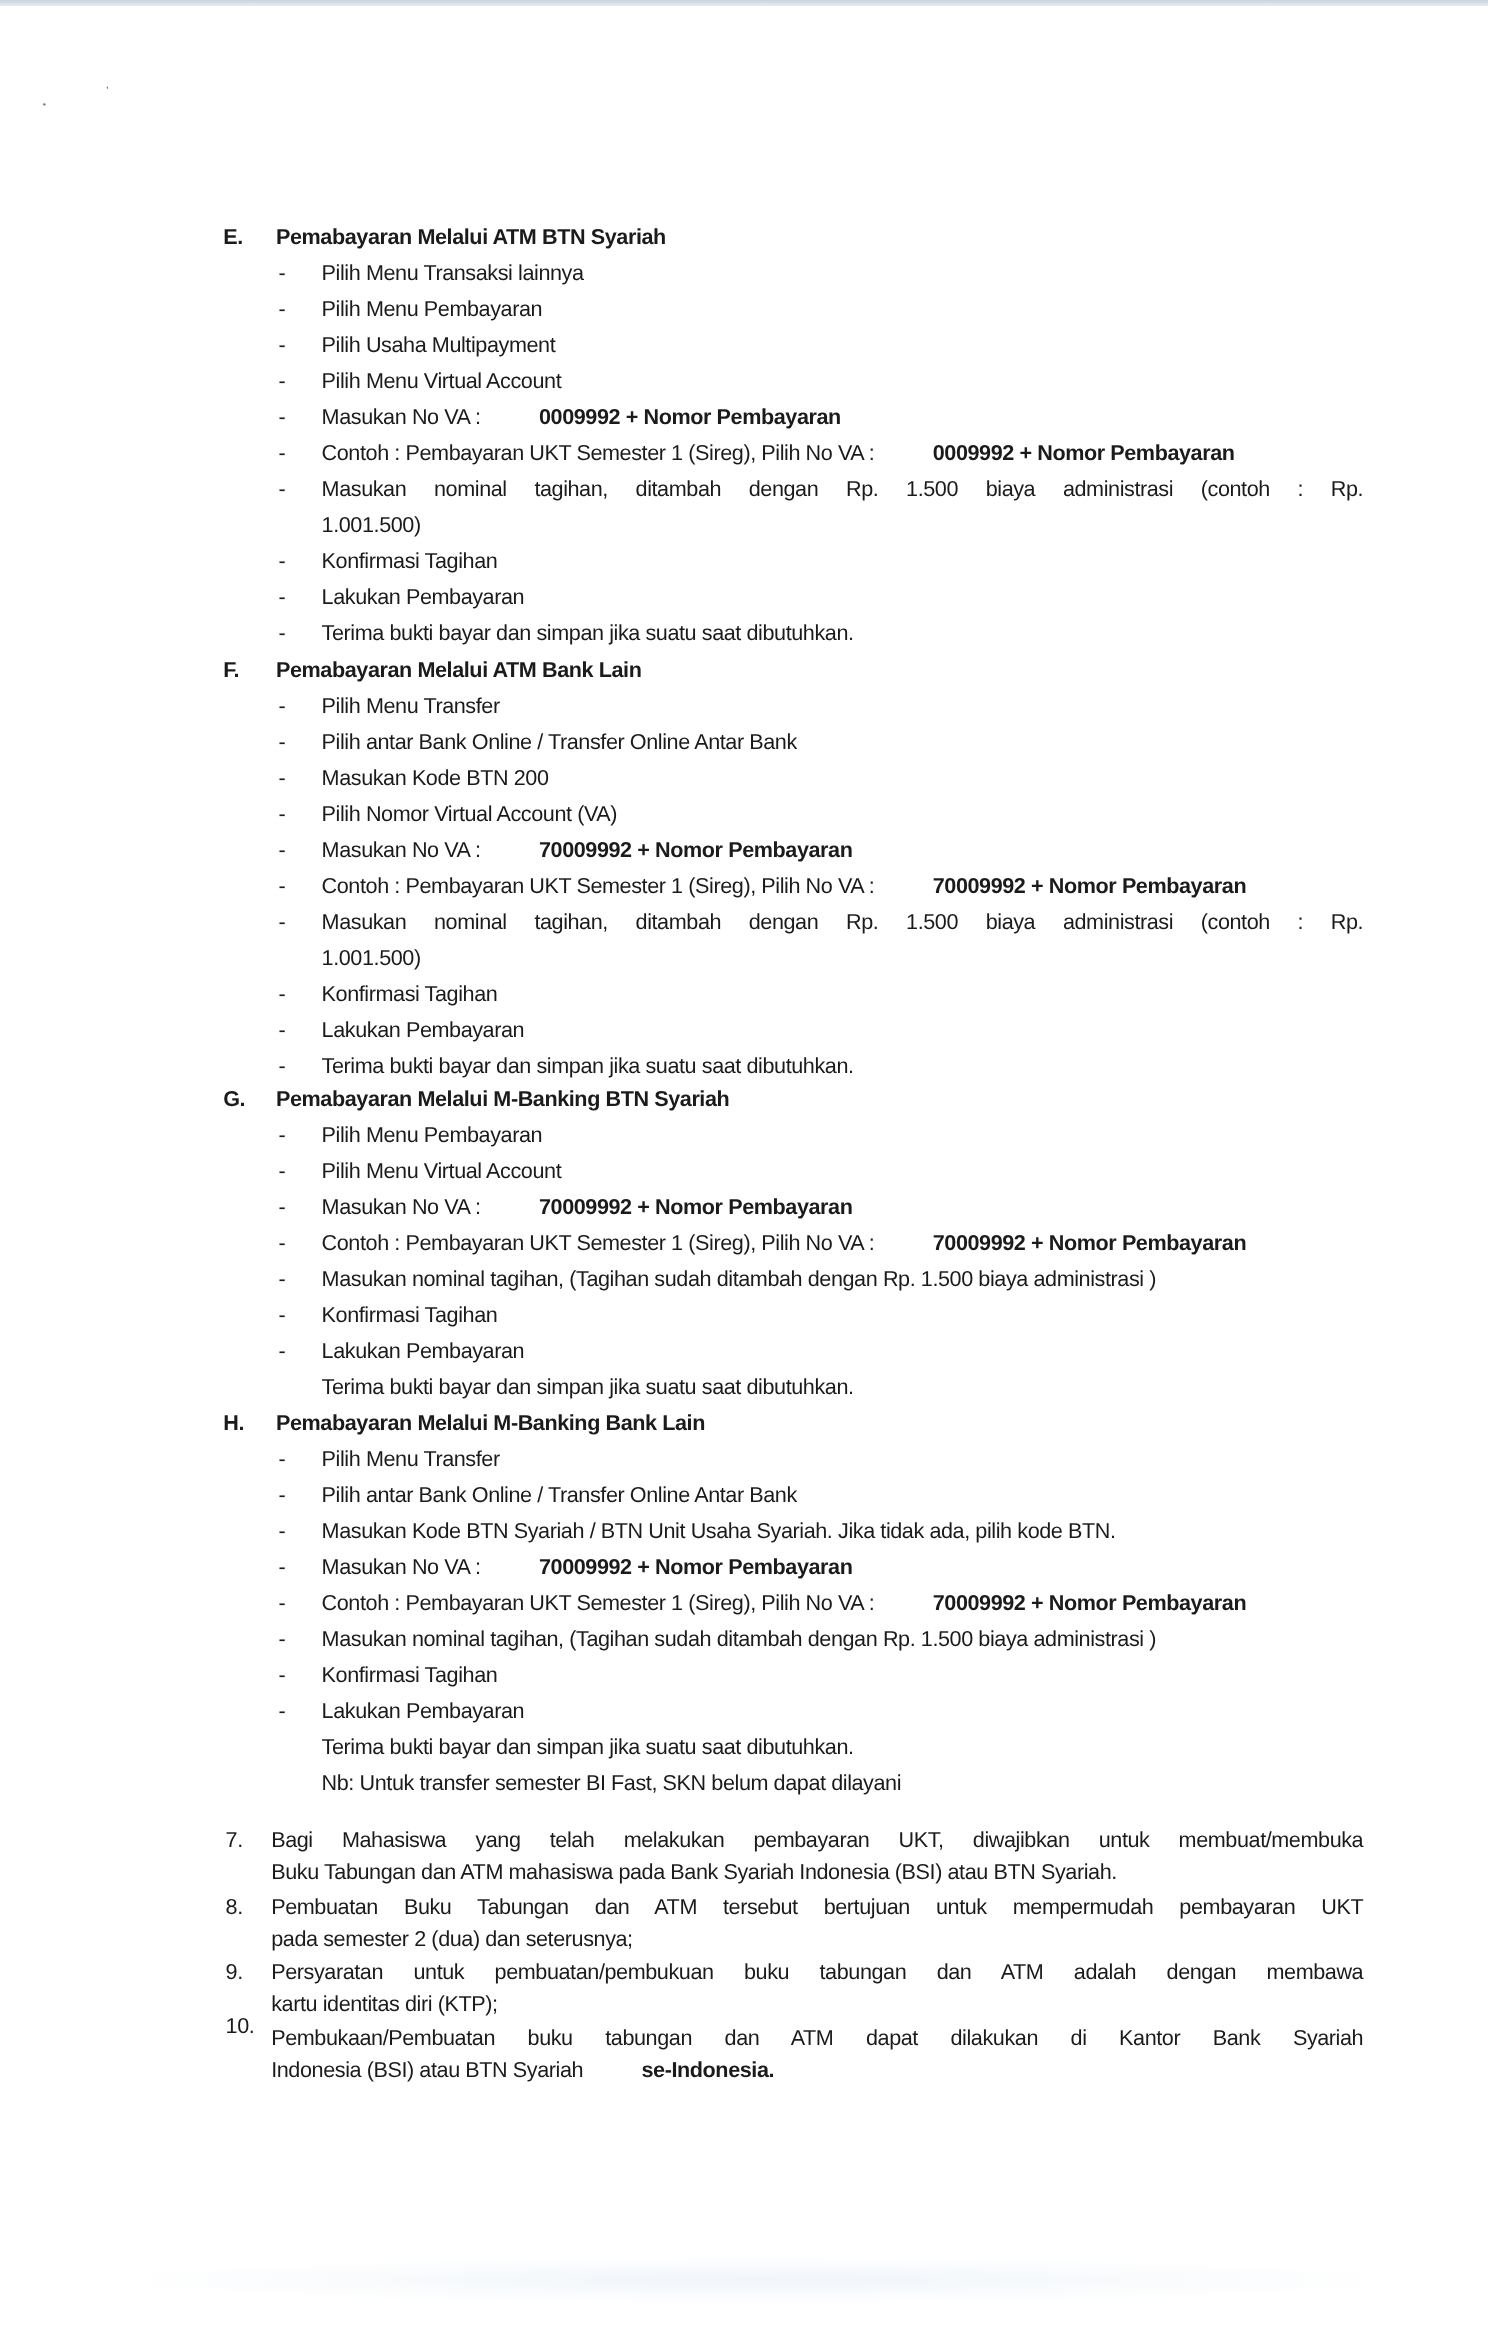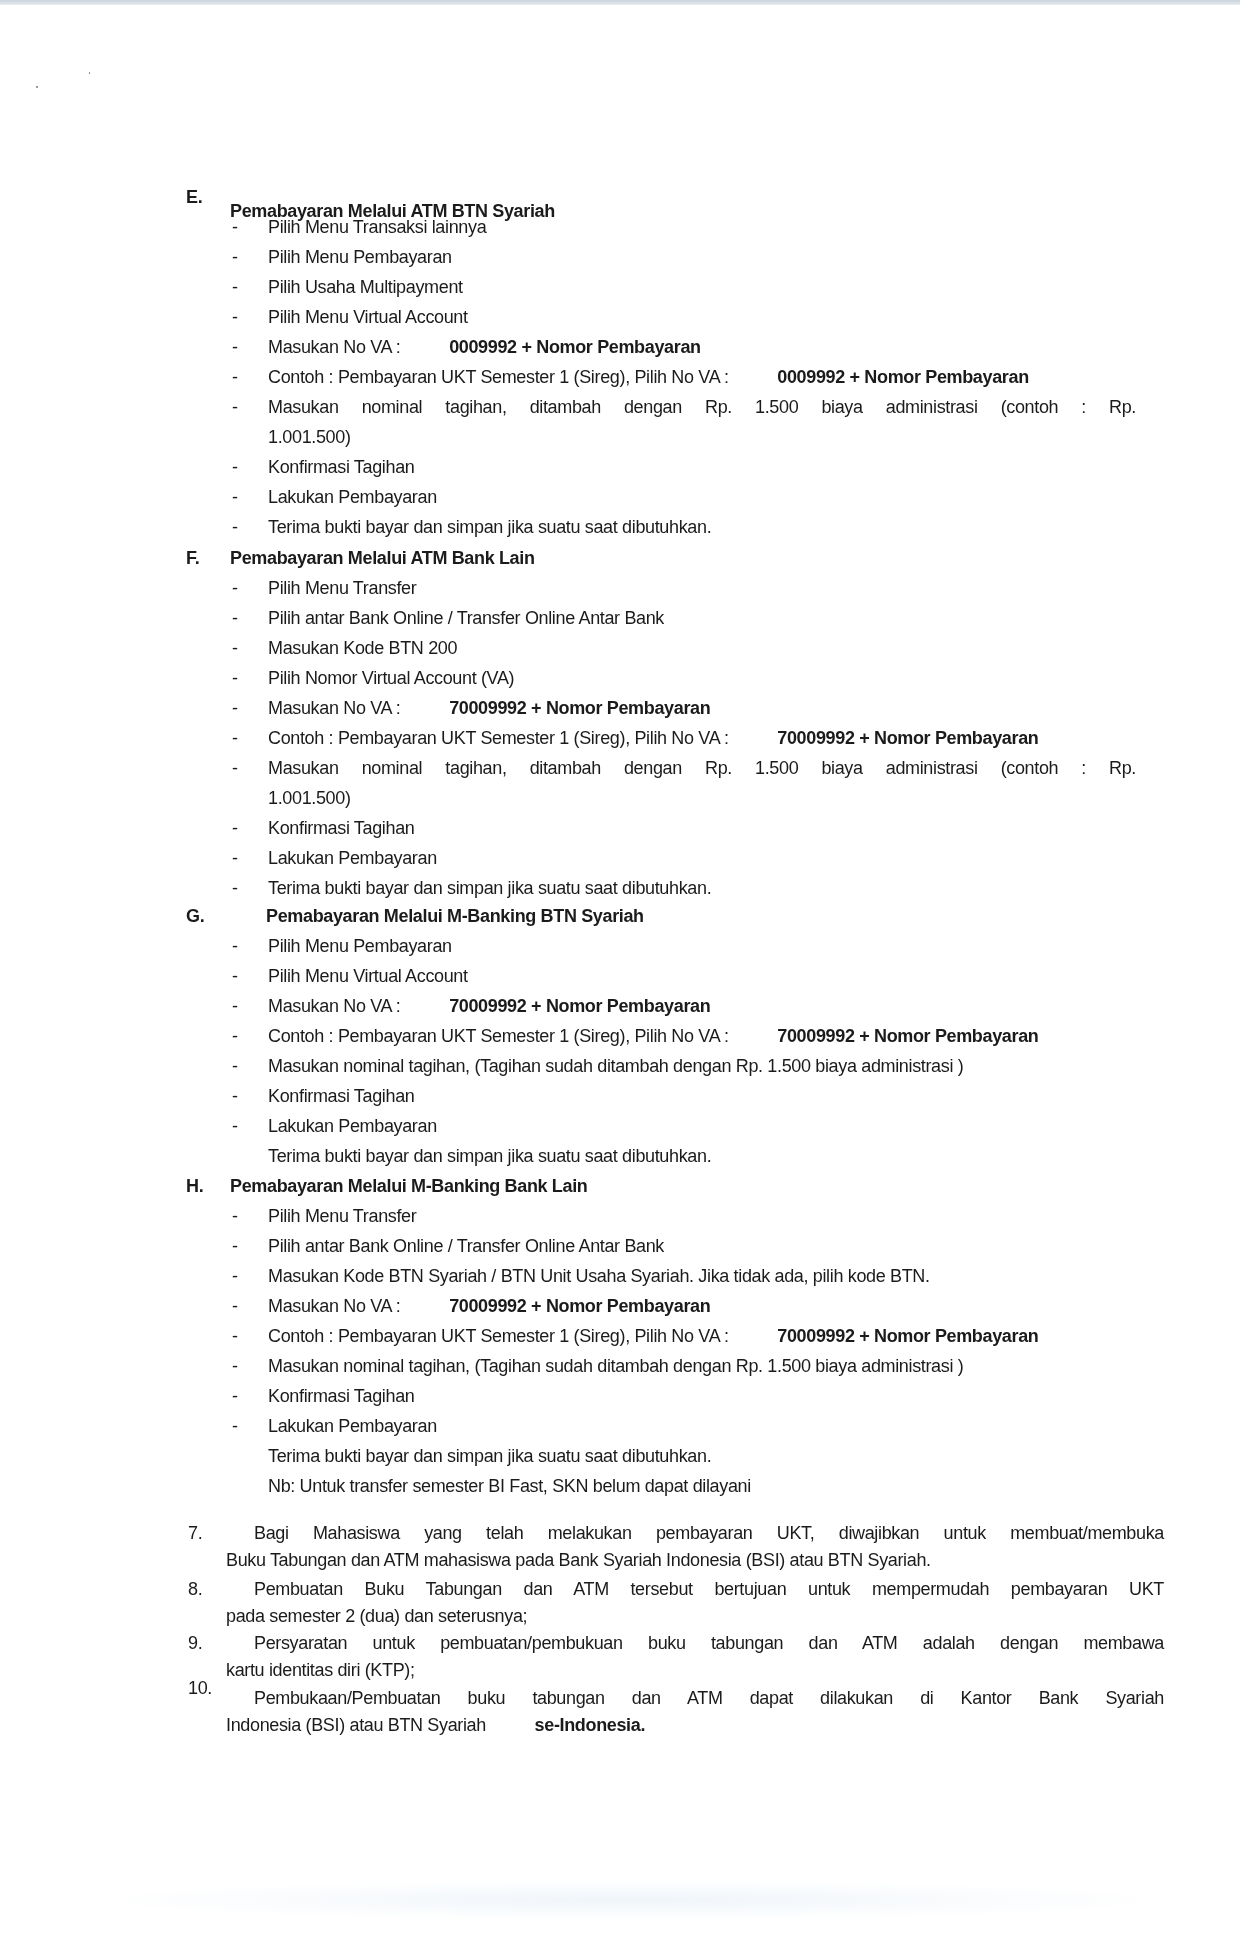--- a/index.html
+++ b/index.html
@@ -18,33 +18,33 @@
     letter-spacing: -0.35px; white-space: nowrap; }
   .hlabel { left: 186px; font-weight: bold; }
   .htext { left: 230px; font-weight: bold; }
   .dash { left: 232px; }
   .itext { left: 268px; text-align: right; }
   .just { width: 868px; text-align: justify; text-align-last: justify; white-space: normal; }
   b { font-weight: bold; margin-left: 44px; }
   .nnum { left: 188px; }
   .ntext { left: 226px; }
   .nline { height: 27px; line-height: 27px; }
-  .njust { width: 910px; text-align: justify; text-align-last: justify; white-space: normal; margin-left: 28px; }
+  .njust { width: 910px; text-align: justify; text-align-last: justify; white-space: normal; }
 </style>
 </head>
 <body>
 
 <div class="topband"></div>
 <div class="speck" style="left:36px;top:86px;"></div>
 <div class="speck" style="left:89px;top:72px;width:1px;"></div>
 <div class="bottomhaze"></div>
 
 <div id="doc">
     <div class="line hlabel" style="top: 182px;">E.</div>
-    <div class="line htext" style="top: 196px;">Pemabayaran Melalui ATM BTN Syariah</div>
+    <div class="line htext" style="top: 182px;">Pemabayaran Melalui ATM BTN Syariah</div>
     <div class="line dash" style="top: 212px;">-</div>
     <div class="line itext" style="top: 212px;">Pilih Menu Transaksi  lainnya</div>
     <div class="line dash" style="top: 242px;">-</div>
     <div class="line itext" style="top: 242px;">Pilih Menu Pembayaran</div>
     <div class="line dash" style="top: 272px;">-</div>
     <div class="line itext" style="top: 272px;">Pilih Usaha Multipayment</div>
     <div class="line dash" style="top: 302px;">-</div>
     <div class="line itext" style="top: 302px;">Pilih Menu Virtual Account</div>
     <div class="line dash" style="top: 332px;">-</div>
     <div class="line itext" style="top: 332px;"><span>Masukan No VA : </span><b>0009992 + Nomor Pembayaran</b></div>
@@ -76,21 +76,21 @@
     <div class="line dash" style="top: 753px;">-</div>
     <div class="line itext just" style="top: 753px;">Masukan nominal tagihan, ditambah dengan Rp. 1.500 biaya administrasi (contoh : Rp.</div>
     <div class="line itext" style="top: 783px;">1.001.500)</div>
     <div class="line dash" style="top: 813px;">-</div>
     <div class="line itext" style="top: 813px;">Konfirmasi Tagihan</div>
     <div class="line dash" style="top: 843px;">-</div>
     <div class="line itext" style="top: 843px;">Lakukan Pembayaran</div>
     <div class="line dash" style="top: 873px;">-</div>
     <div class="line itext" style="top: 873px;">Terima bukti bayar dan simpan jika suatu saat dibutuhkan.</div>
     <div class="line hlabel" style="top: 901px;">G.</div>
-    <div class="line htext" style="top: 901px; margin-left: 36px;">Pemabayaran Melalui M-Banking BTN Syariah</div>
+    <div class="line htext" style="top: 901px;">Pemabayaran Melalui M-Banking BTN Syariah</div>
     <div class="line dash" style="top: 931px;">-</div>
     <div class="line itext" style="top: 931px;">Pilih Menu Pembayaran</div>
     <div class="line dash" style="top: 961px;">-</div>
     <div class="line itext" style="top: 961px;">Pilih Menu Virtual Account</div>
     <div class="line dash" style="top: 991px;">-</div>
     <div class="line itext" style="top: 991px;"><span>Masukan No VA : </span><b>70009992 + Nomor Pembayaran</b></div>
     <div class="line dash" style="top: 1021px;">-</div>
     <div class="line itext" style="top: 1021px;"><span>Contoh : Pembayaran UKT Semester 1 (Sireg), Pilih No VA : </span><b>70009992 + Nomor Pembayaran</b></div>
     <div class="line dash" style="top: 1051px;">-</div>
     <div class="line itext" style="top: 1051px;">Masukan nominal tagihan, (Tagihan sudah ditambah dengan Rp. 1.500 biaya administrasi )</div>

